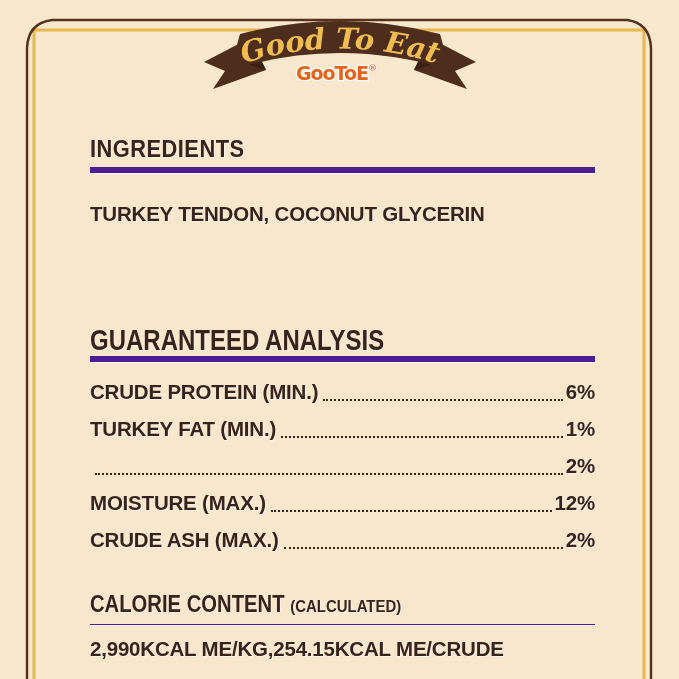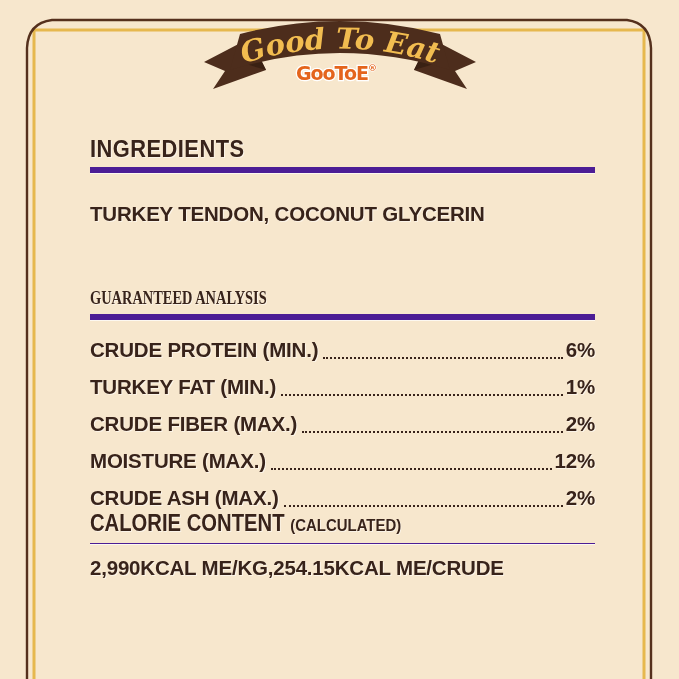--- a/index.html
+++ b/index.html
@@ -18,23 +18,23 @@
   }
   .sec-heading{
     border-bottom:6px solid #4c1d95;
     box-shadow:0 1px 0 rgba(255,255,255,0.7);
     padding-bottom:5px;
     line-height:26px;
   }
   .sec-heading .hx{display:inline-block;transform-origin:left center;white-space:nowrap;}
   .h-ingredients{font-size:23px;}
   .h-ingredients .hx{transform:scaleX(0.95);letter-spacing:0.5px;}
-  .h-analysis{font-size:18px;margin-top:59px;padding-bottom:3px;font-family:Liberation Serif, serif;}
+  .h-analysis{font-size:30px;margin-top:101px;padding-bottom:3px;}
   .h-analysis .hx{transform:scaleX(0.80);letter-spacing:0px;}
-  .h-calorie{font-size:23px;padding-bottom:4px;border-bottom-width:1.5px;}
+  .h-calorie{font-size:23px;margin-top:39px;padding-bottom:4px;border-bottom-width:1.5px;}
   .h-calorie .hx{transform:scaleX(0.88);}
   .h-calorie .suffix{font-size:17px;letter-spacing:0;}
   .ingredients-line{font-size:20.5px;margin-top:29px;letter-spacing:-0.2px;}
   .ga-rows{margin-top:5px;}
   .ga-row{
     display:flex;align-items:flex-end;height:37px;
     font-size:20.5px;letter-spacing:-0.2px;
   }
   .ga-row .label{white-space:nowrap;}
   .ga-row .dots{
@@ -83,21 +83,20 @@
       <span class="label">CRUDE PROTEIN (MIN.)</span>
       <span class="dots"></span>
       <span class="value">6%</span>
     </div>
     <div class="ga-row">
       <span class="label">TURKEY FAT (MIN.)</span>
       <span class="dots"></span>
       <span class="value">1%</span>
     </div>
     <div class="ga-row">
-      <span class="label">CRUDE FIBER (MAX.)</span>
       <span class="dots"></span>
       <span class="value">2%</span>
     </div>
     <div class="ga-row">
       <span class="label">MOISTURE (MAX.)</span>
       <span class="dots"></span>
       <span class="value">12%</span>
     </div>
     <div class="ga-row">
       <span class="label">CRUDE ASH (MAX.)</span>

